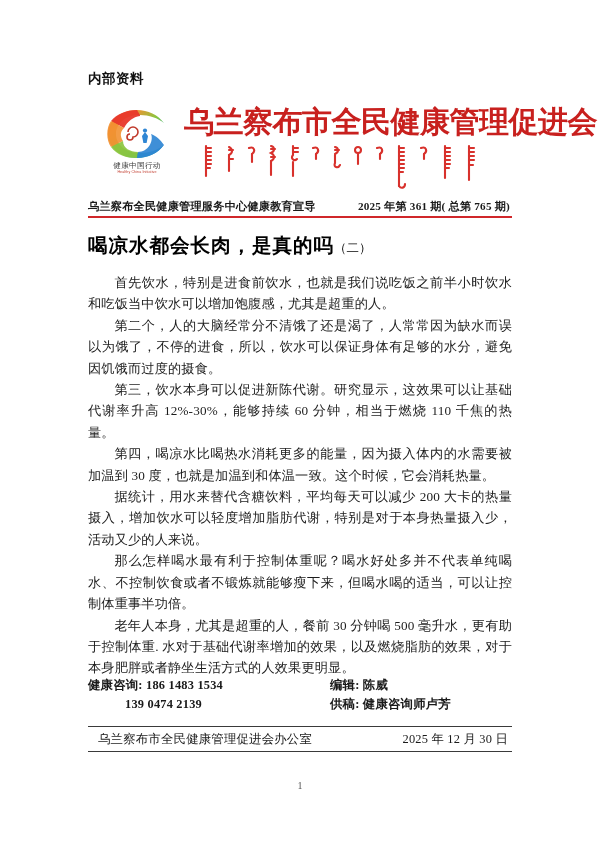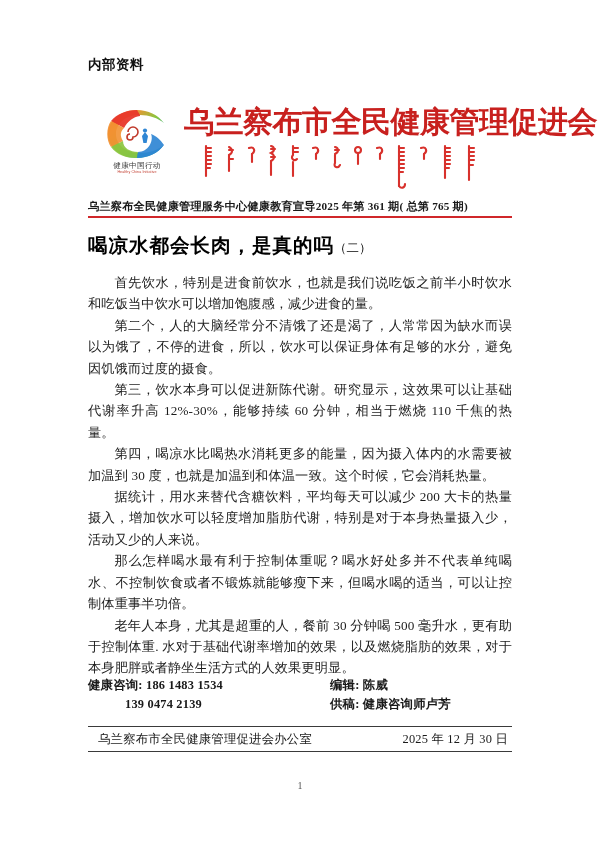--- a/index.html
+++ b/index.html
@@ -29,21 +29,21 @@
     left: 88px;
     top: 0;
     width: 424px;
     height: 847px;
   }
 
   
   .internal-label {
     position: absolute;
     left: 0;
-    top: 56px;
+    top: 70px;
     font-family: "Liberation Sans", "DejaVu Sans", sans-serif;
     font-weight: bold;
     font-size: 13.5px;
     letter-spacing: 0.5px;
     color: #111;
   }
 
   
   .masthead {
     position: absolute;
@@ -123,20 +123,21 @@
   }
 
   
   .issue-bar {
     position: absolute;
     left: 0;
     top: 199px;
     width: 424px;
     display: flex;
     align-items: baseline;
+    justify-content: space-between;
     font-family: "Liberation Serif", "DejaVu Serif", serif;
     font-weight: bold;
     font-size: 11.2px;
     color: #1a1a1a;
     letter-spacing: 0.2px;
   }
   .issue-left { white-space: nowrap; }
   .issue-right { white-space: nowrap; padding-right: 2px; }
 
   .red-rule {
@@ -395,21 +396,21 @@
       <span class="issue-left">乌兰察布全民健康管理服务中心健康教育宣导</span>
       <span class="issue-right">2025 年第 361 期( 总第 765 期)</span>
     </div>
     <div class="red-rule"></div>
 
     <div class="article-title">
       <span>喝凉水都会长肉，是真的吗</span><span class="suffix">（二）</span>
     </div>
 
     <div class="body-text">
-      <p>首先饮水，特别是进食前饮水，也就是我们说吃饭之前半小时饮水和吃饭当中饮水可以增加饱腹感，减少进食的量。</p>
+      <p>首先饮水，特别是进食前饮水，也就是我们说吃饭之前半小时饮水和吃饭当中饮水可以增加饱腹感，尤其是超重的人。</p>
       <p>第二个，人的大脑经常分不清饿了还是渴了，人常常因为缺水而误以为饿了，不停的进食，所以，饮水可以保证身体有足够的水分，避免因饥饿而过度的摄食。</p>
       <p>第三，饮水本身可以促进新陈代谢。研究显示，这效果可以让基础代谢率升高 12%-30%，能够持续 60 分钟，相当于燃烧 110 千焦的热量。</p>
       <p>第四，喝凉水比喝热水消耗更多的能量，因为摄入体内的水需要被加温到 30 度，也就是加温到和体温一致。这个时候，它会消耗热量。</p>
       <p>据统计，用水来替代含糖饮料，平均每天可以减少 200 大卡的热量摄入，增加饮水可以轻度增加脂肪代谢，特别是对于本身热量摄入少，活动又少的人来说。</p>
       <p>那么怎样喝水最有利于控制体重呢？喝水好处多并不代表单纯喝水、不控制饮食或者不锻炼就能够瘦下来，但喝水喝的适当，可以让控制体重事半功倍。</p>
       <p>老年人本身，尤其是超重的人，餐前 30 分钟喝 500 毫升水，更有助于控制体重. 水对于基础代谢率增加的效果，以及燃烧脂肪的效果，对于本身肥胖或者静坐生活方式的人效果更明显。</p>
     </div>
 
     <div class="footer-block">
       <div class="footer-cols">

